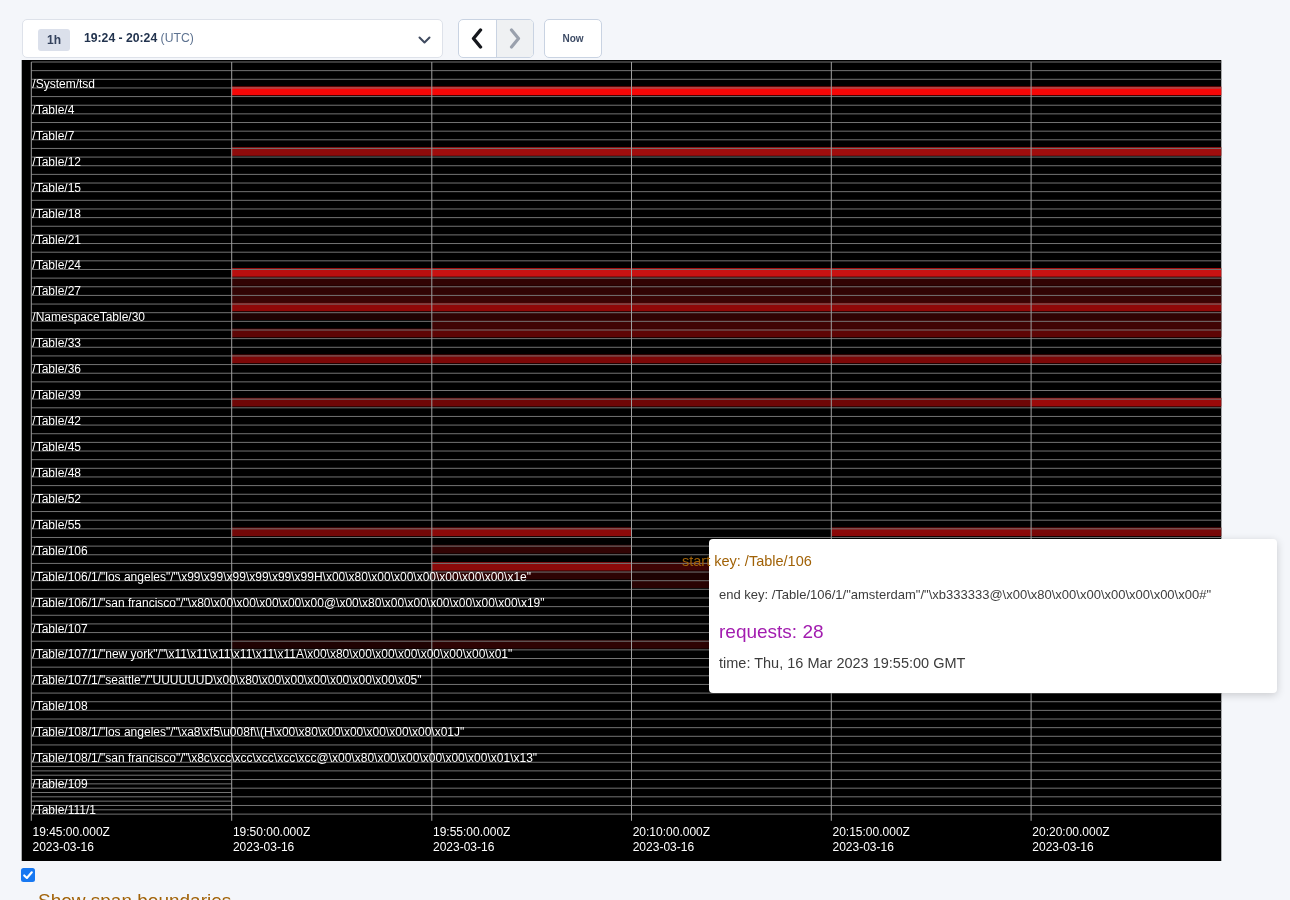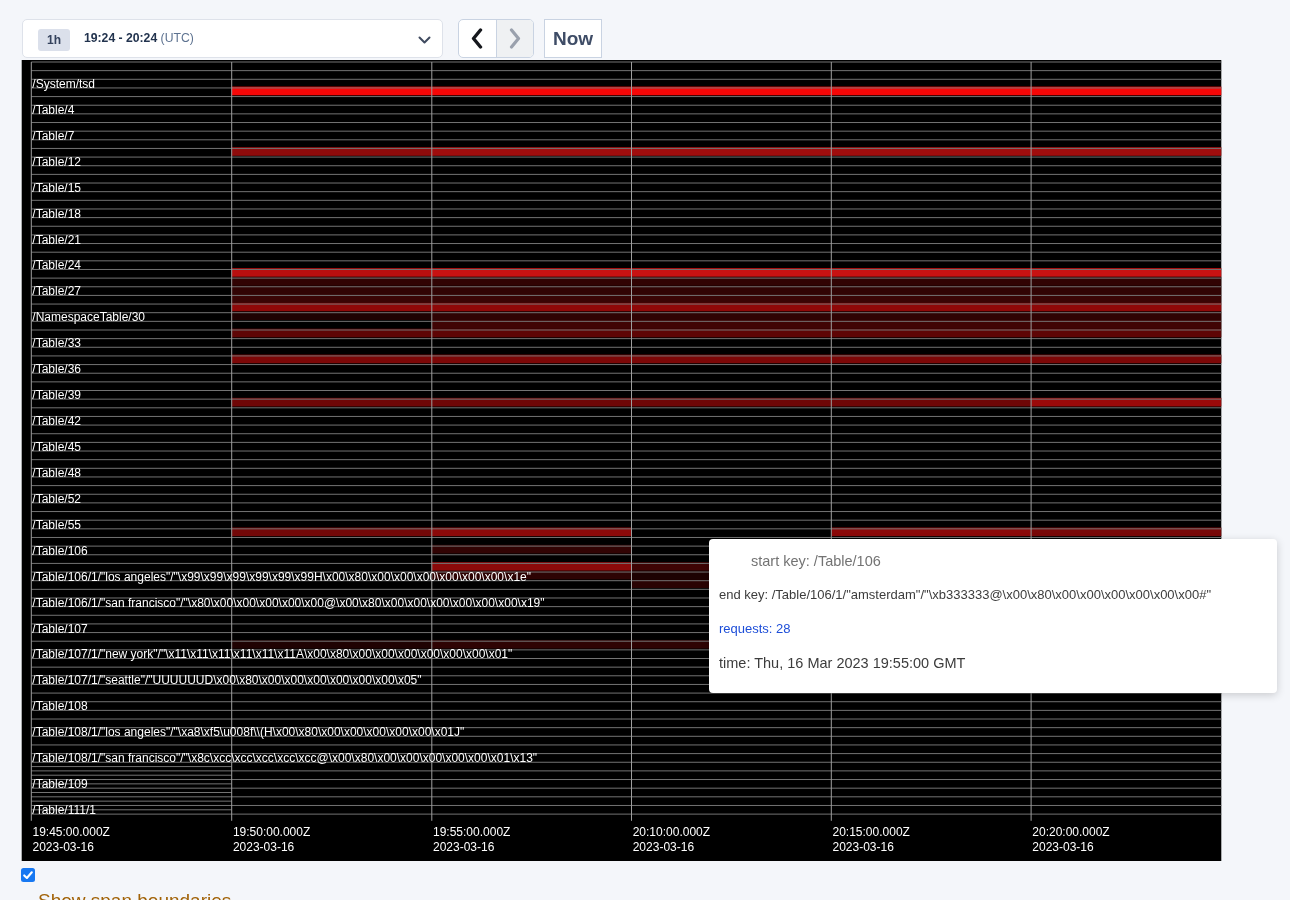--- a/index.html
+++ b/index.html
@@ -98,25 +98,25 @@
 <div class="abs" style="left:458px;top:19px;width:76px;height:39px;border:1px solid #c9d3e2;border-radius:5px;background:#fff;overflow:hidden">
   <div class="abs" style="left:37px;top:0;width:39px;height:39px;background:#eff1f3;border-left:1px solid #c9d3e2"></div>
 </div>
 <svg class="abs" style="left:471px;top:28px" width="12" height="21" viewBox="0 0 12 21">
     <polyline points="9.5,2 2.5,10.5 9.5,19" fill="none" stroke="#16181d" stroke-width="3.4" stroke-linecap="round" stroke-linejoin="round"></polyline>
   </svg>
 <svg class="abs" style="left:509px;top:28px" width="12" height="21" viewBox="0 0 12 21">
     <polyline points="2.5,2 9.5,10.5 2.5,19" fill="none" stroke="#9aa1ad" stroke-width="3.2" stroke-linecap="round" stroke-linejoin="round"></polyline>
   </svg>
 
-<div class="abs" style="left:544px;top:19px;width:58px;height:39px;background:#fff;border:1px solid #c9d3e2;border-radius:0;text-align:center;line-height:37px;font-size:19px;font-weight:700;color:#3e4c66">Now</div>
+<div class="abs" style="left:544px;top:19px;width:58px;height:39px;background:#fff;border:1px solid #c9d3e2;border-radius:5px;text-align:center;line-height:37px;font-size:10px;font-weight:700;color:#3e4c66">Now</div>
 
 <div style="position:absolute;left:709px;top:539px;width:568px;height:154px;background:#fff;border-radius:4px;box-shadow:0 2px 8px rgba(0,0,0,0.18)"></div>
-<div style="position:absolute;left:751px;top:553px;font-size:14.5px;color:#737373;white-space:nowrap">start key: /Table/106</div>
+<div style="position:absolute;left:682px;top:553px;font-size:14.5px;color:#a16207;white-space:nowrap">start key: /Table/106</div>
 <div style="position:absolute;left:719px;top:587px;font-size:13px;color:#3c3c3c;white-space:nowrap">end key: /Table/106/1/"amsterdam"/"\xb333333@\x00\x80\x00\x00\x00\x00\x00\x00#"</div>
-<div style="position:absolute;left:719px;top:621px;font-size:13px;color:#1d4ed8;white-space:nowrap">requests: 28</div>
+<div style="position:absolute;left:719px;top:621px;font-size:19px;color:#a21caf;white-space:nowrap">requests: 28</div>
 <div style="position:absolute;left:719px;top:655px;font-size:14.5px;color:#3c3c3c;white-space:nowrap">time: Thu, 16 Mar 2023 19:55:00 GMT</div>
 
 <svg class="abs" style="left:21px;top:867.5px" width="14" height="14" viewBox="0 0 14 14">
     <rect x="0" y="0" width="14" height="14" rx="2.5" fill="#1778f2"></rect>
     <polyline points="3.2,7.4 5.9,10 10.8,4.3" fill="none" stroke="#fff" stroke-width="2.1" stroke-linecap="round" stroke-linejoin="round"></polyline>
   </svg>
 <div class="abs" style="left:38px;top:890px;font-size:19px;color:#a16207">Show span boundaries</div>
 
 </body></html>

